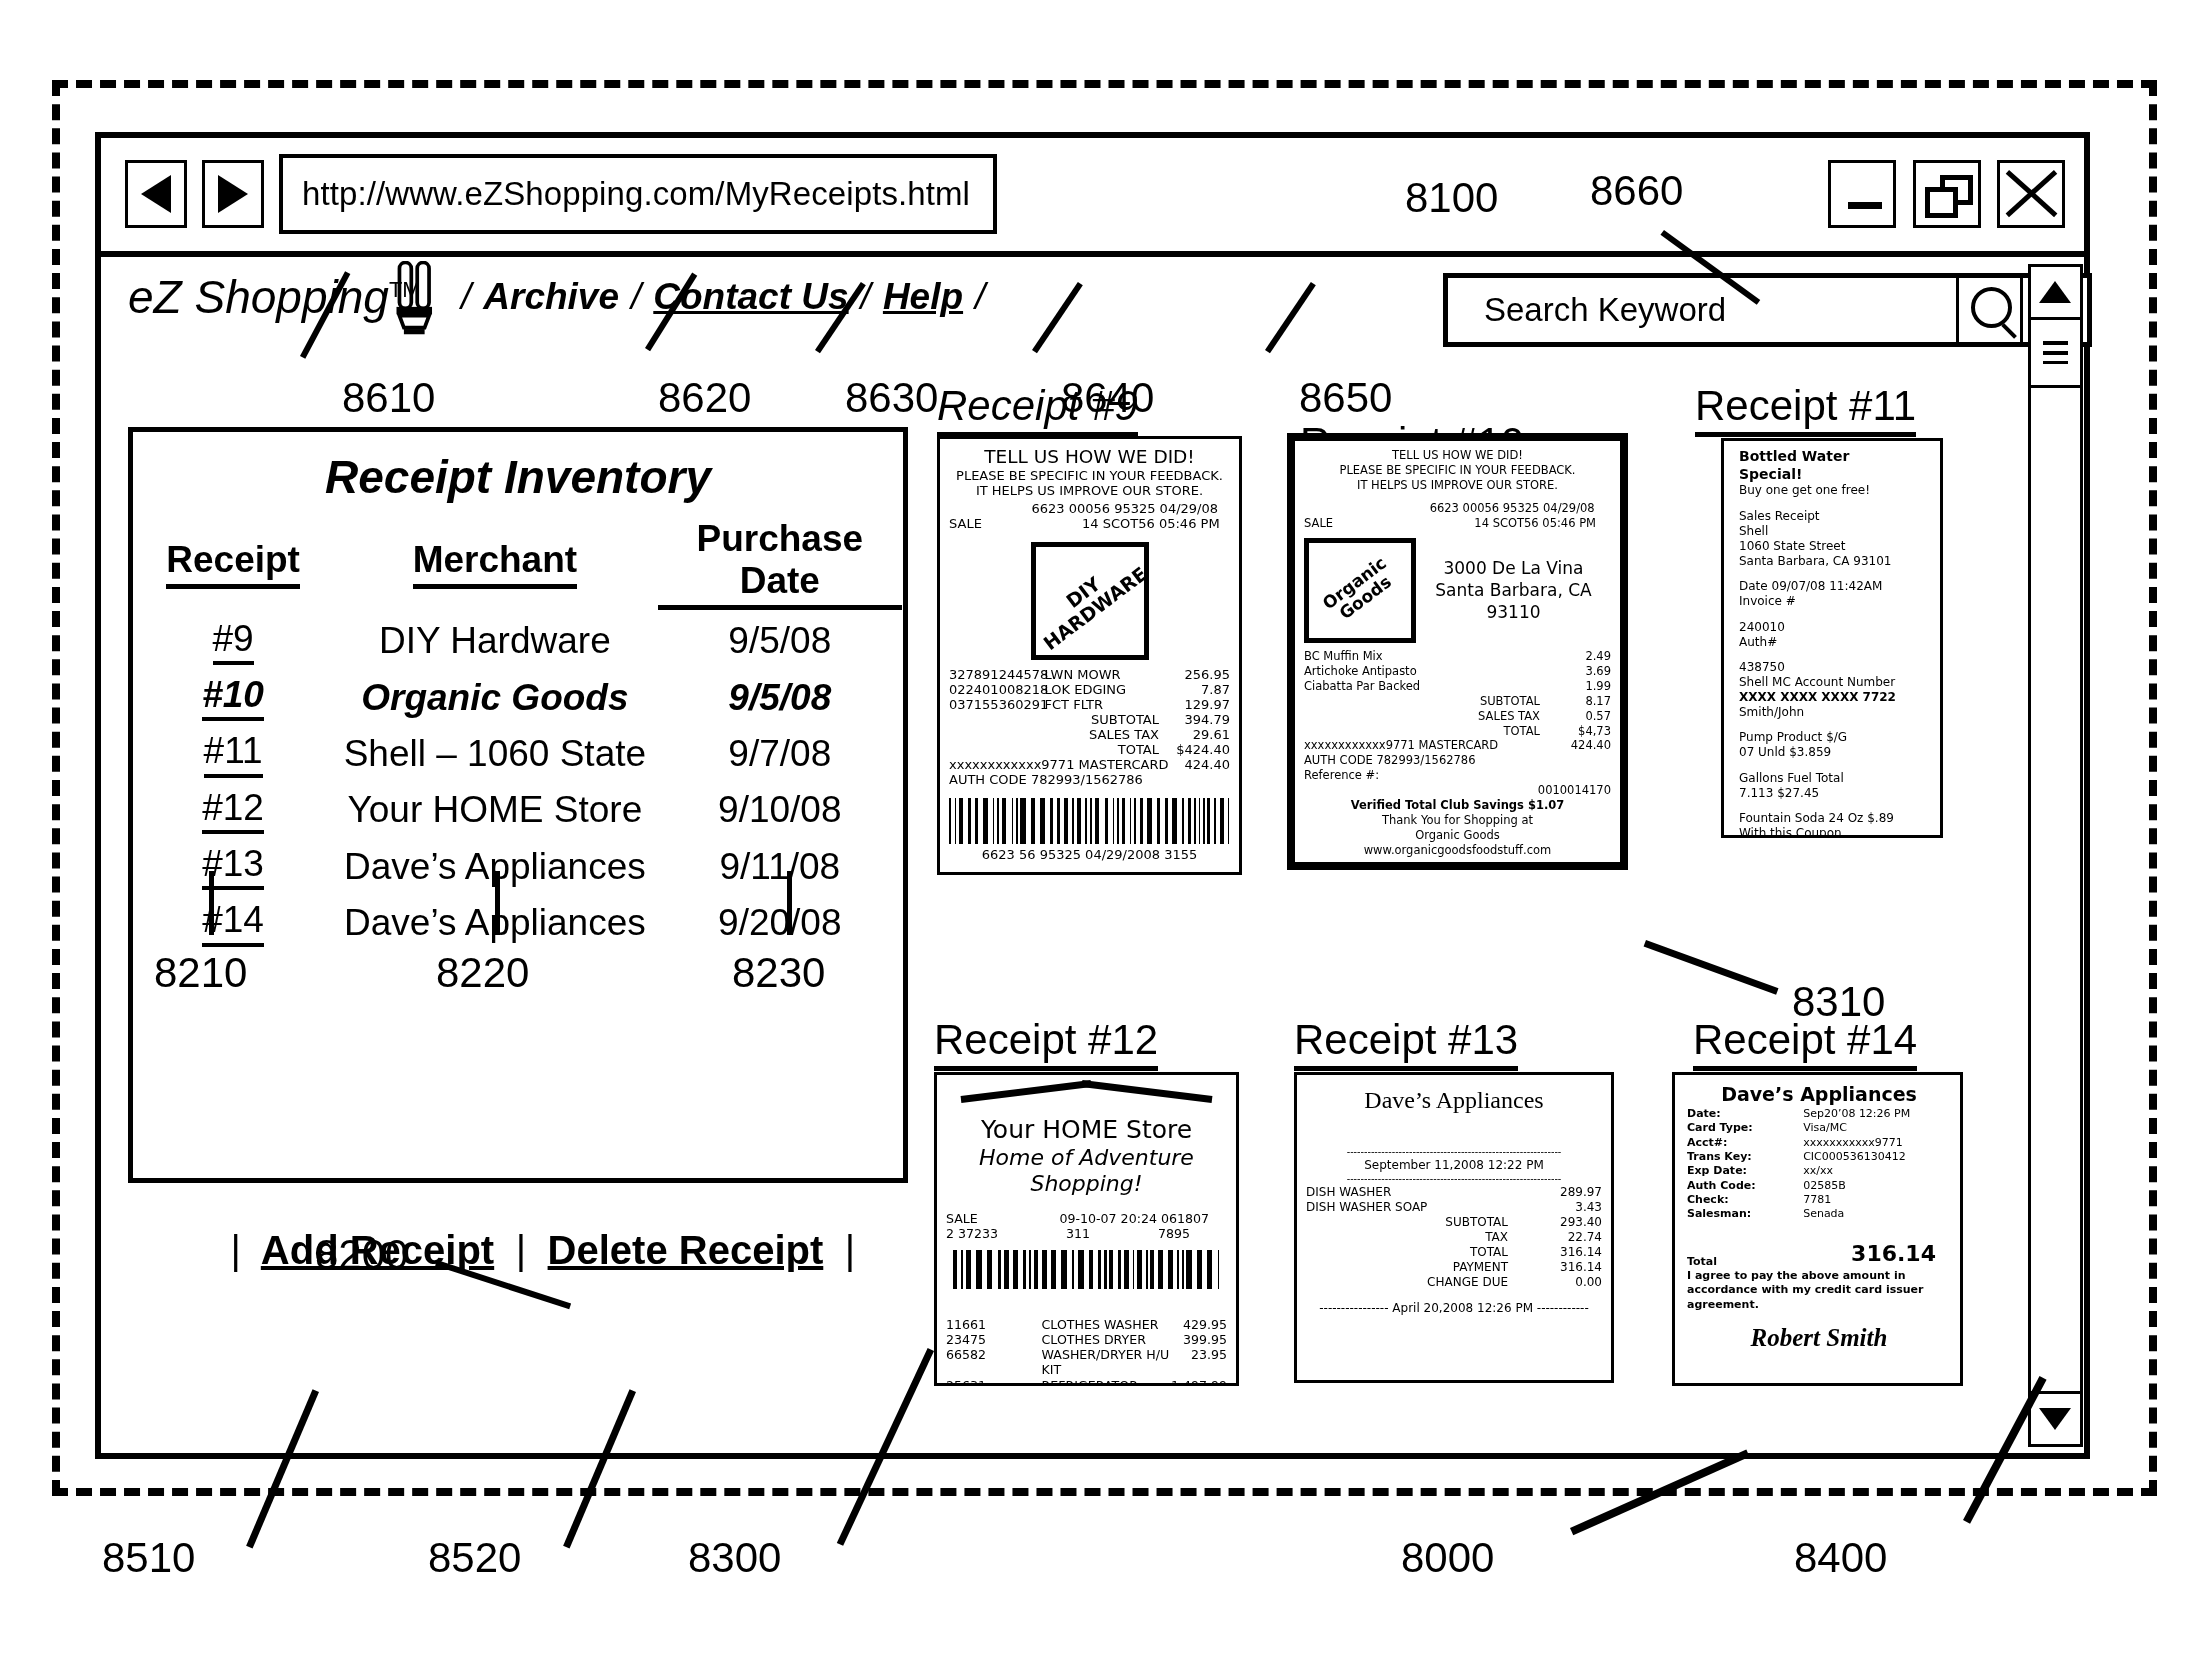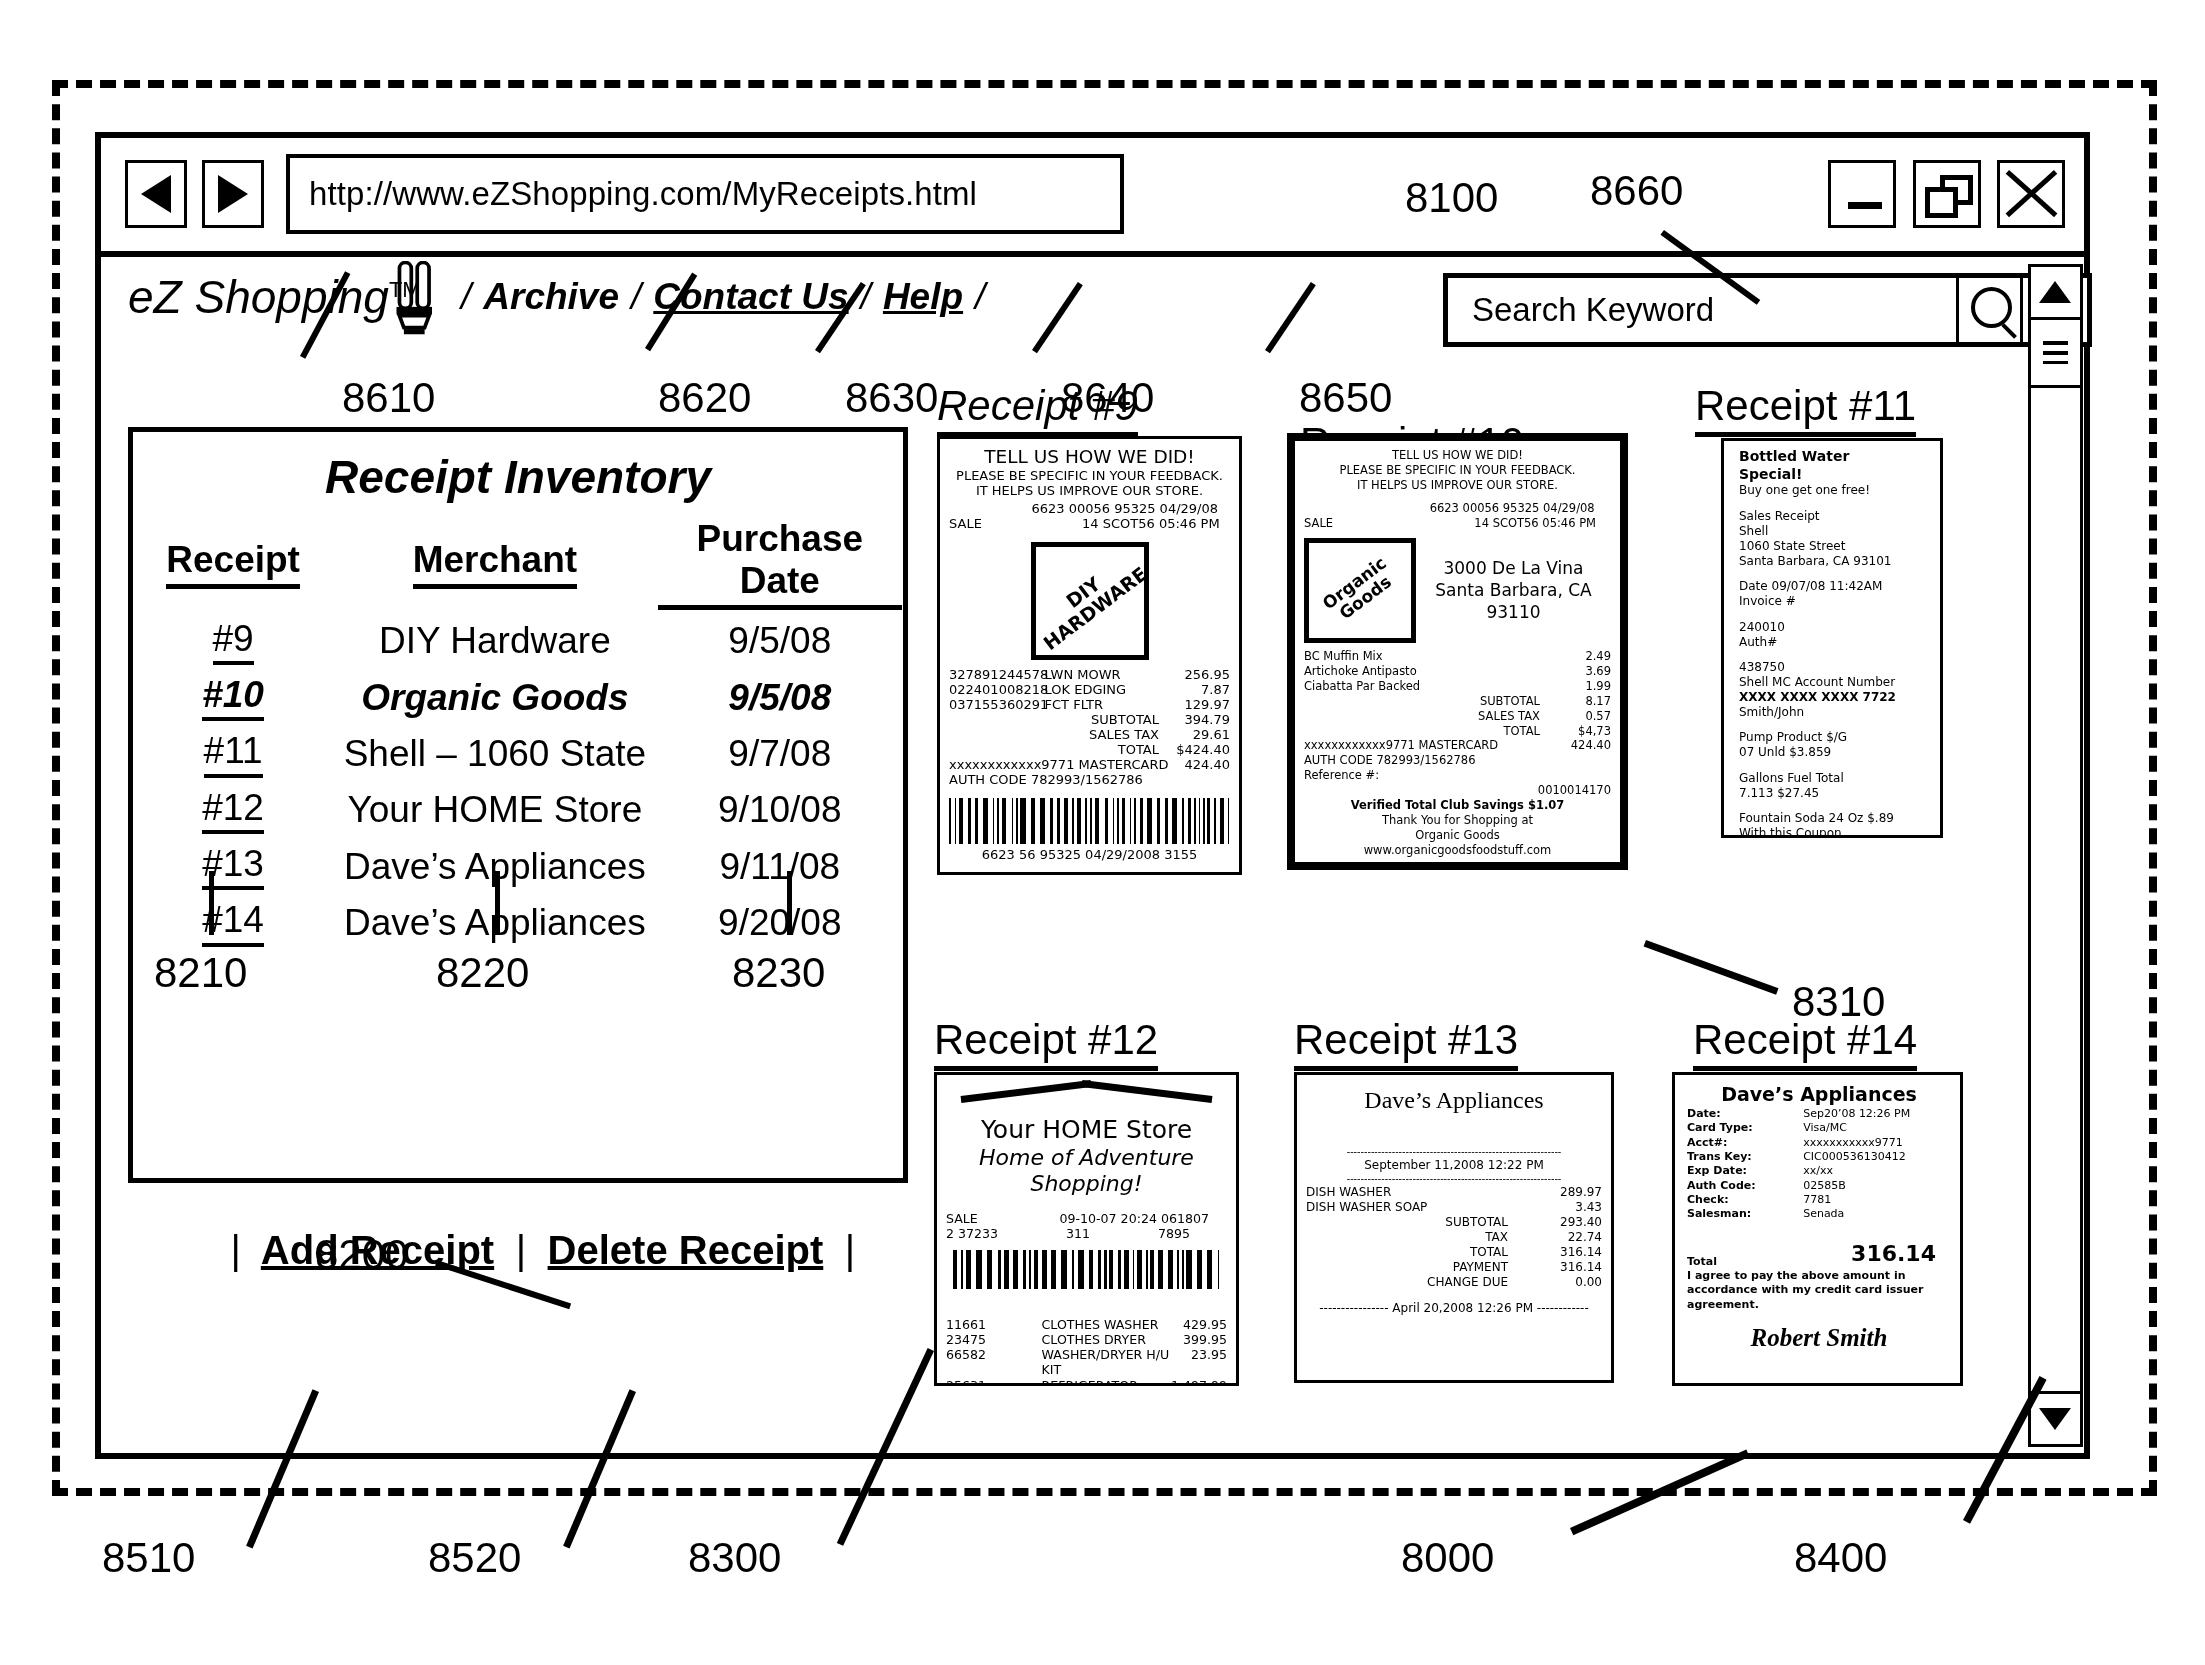--- a/index.html
+++ b/index.html
@@ -15,21 +15,21 @@
 
   
   .titlebar{position:relative;height:119px;border-bottom:6.7px solid #000;box-sizing:border-box;}
   .navbtn{position:absolute;top:22px;width:62px;height:68px;border:3.7px solid #000;box-sizing:border-box;
       display:flex;align-items:center;justify-content:center;background:#fff;}
   .navbtn.back{left:24px;} .navbtn.fwd{left:101px;}
   .tri{width:0;height:0;}
   .tri.l{border-top:19px solid transparent;border-bottom:19px solid transparent;border-right:30px solid #000;}
   .tri.r{border-top:19px solid transparent;border-bottom:19px solid transparent;border-left:30px solid #000;}
   .tri.l:after,.tri.r:after{content:"";}
-  .urlbox{position:absolute;left:185px;top:16.3px;width:838px;height:80px;border:4.4px solid #000;
+  .urlbox{position:absolute;left:178px;top:16.3px;width:718px;height:80px;border:4.4px solid #000;
       box-sizing:border-box;display:flex;align-items:center;padding-left:19px;background:#fff;}
   .urlbox span{font-size:33px;letter-spacing:0.1px;}
   .wctrls{position:absolute;right:19px;top:22px;display:flex;gap:16.3px;}
   .wbtn{width:68px;height:68px;border:3.7px solid #000;box-sizing:border-box;position:relative;background:#fff;}
   .wbtn .mn{position:absolute;left:16.3px;bottom:16.3px;width:34px;height:6.7px;background:#000;}
   .wbtn .sq1{position:absolute;left:24px;top:12px;width:33px;height:30px;border:5.2px solid #000;box-sizing:border-box;}
   .wbtn .sq2{position:absolute;left:9px;top:24px;width:33px;height:31px;border:5.2px solid #000;box-sizing:border-box;background:#fff;}
   .wbtn .x1,.wbtn .x2{position:absolute;left:-1.5px;top:28px;width:65px;height:5.2px;background:#000;}
   .wbtn .x1{transform:rotate(42deg);} .wbtn .x2{transform:rotate(-42deg);}
 
@@ -39,21 +39,21 @@
   
   .logo{position:absolute;left:27px;top:13.3px;font-style:italic;font-size:46px;white-space:nowrap;}
   .logo sup{font-size:22px;font-style:normal;vertical-align:super;}
   .bulb{position:absolute;left:288px;top:4.4px;width:52px;height:74px;}
   .navlinks{position:absolute;left:348px;top:19px;display:flex;align-items:baseline;gap:0;font-style:italic;font-weight:bold;font-size:37px;white-space:nowrap;}
   .navlinks .sep{padding:0 12px;font-weight:normal;font-style:italic;}
   .navlinks a{text-decoration:underline;color:#000;}
   .navlinks a.nound{text-decoration:none;}
 
   .searchwrap{position:absolute;left:1342px;top:16.3px;display:flex;border:5.2px solid #000;background:#fff;}
-  .searchinput{width:511px;height:64px;display:flex;align-items:center;padding-left:24px;font-size:33px;color:#000;
+  .searchinput{width:511px;height:64px;display:flex;align-items:center;padding-left:36px;font-size:33px;color:#000;
       border-right:3.7px solid #000;box-sizing:border-box;}
   .sbtn{width:64px;height:64px;border-right:3.7px solid #000;box-sizing:border-box;position:relative;}
   .sbtn:last-child{border-right:none;}
   .magn{position:absolute;left:12px;top:9px;width:33px;height:33px;border:4.4px solid #000;border-radius:50%;}
   .magn:after{content:"";position:absolute;right:-10.4px;bottom:-9px;width:18px;height:4.4px;background:#000;transform:rotate(45deg);}
   .dntri{position:absolute;left:12px;top:16.3px;width:0;height:0;border-left:20px solid transparent;border-right:20px solid transparent;border-top:30px solid #000;}
 
   
   .scrollbar{position:absolute;right:1.5px;top:7.4px;width:55px;bottom:6px;border:3.7px solid #000;box-sizing:border-box;background:#fff;}
   .sbarrow{position:absolute;left:0;width:100%;height:53px;border-bottom:3.7px solid #000;box-sizing:border-box;display:flex;align-items:center;justify-content:center;}

